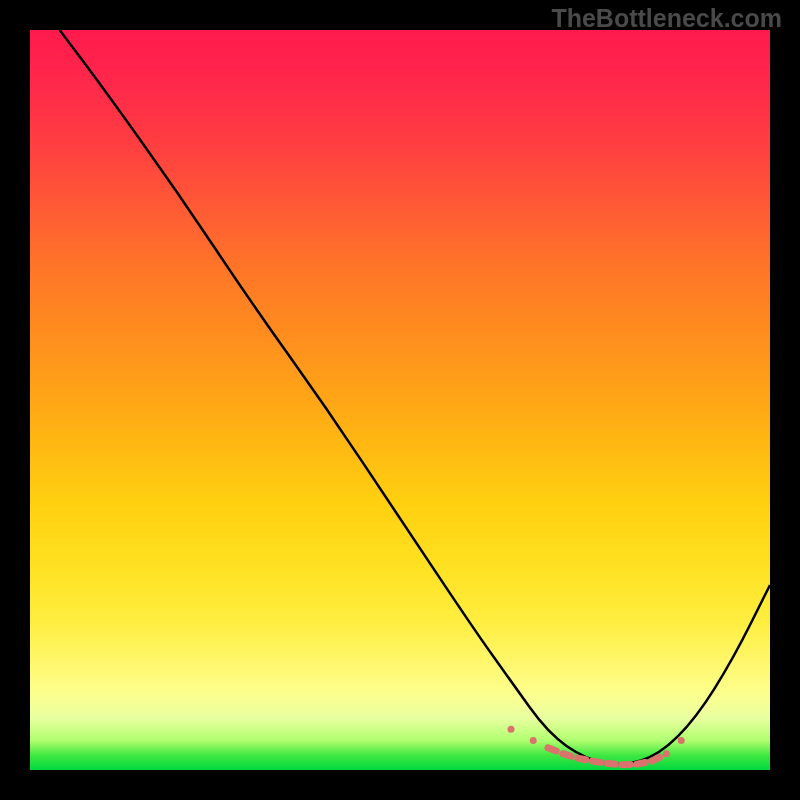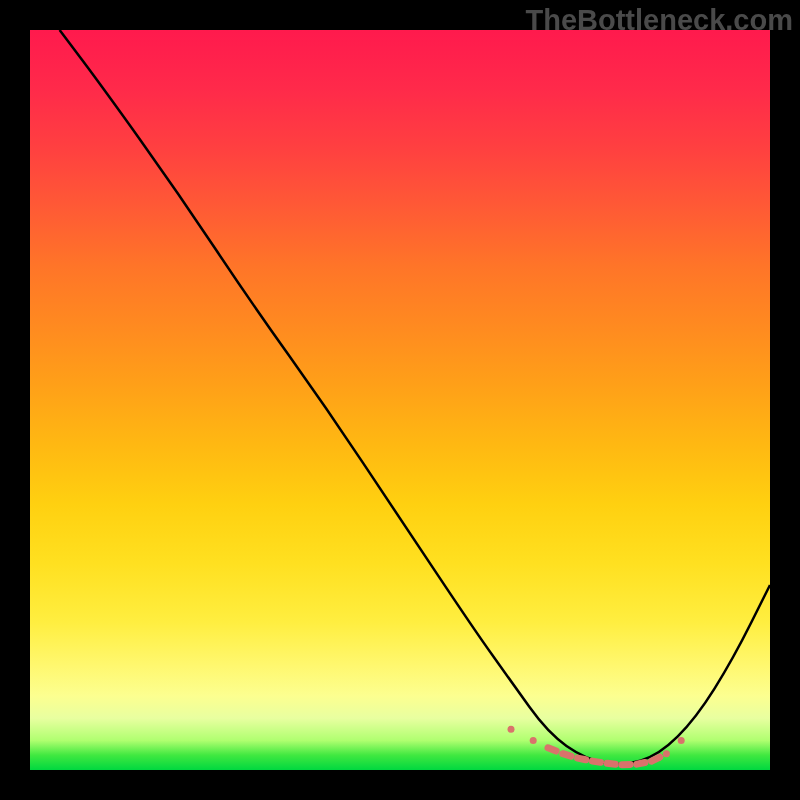--- a/index.html
+++ b/index.html
@@ -7,23 +7,23 @@
     width: 800px;
     height: 800px;
     background: #000;
     position: relative;
     overflow: hidden;
     font-family: Arial, sans-serif;
   }
   .watermark {
     position: absolute;
     top: 4px;
-    right: 7px;
+    right: 18px;
     color: #4a4a4a;
-    font-size: 29px;
+    font-size: 25px;
     font-weight: bold;
     z-index: 10;
   }
   .plot-area {
     position: absolute;
     left: 30px;
     top: 30px;
     width: 740px;
     height: 740px;
   }

